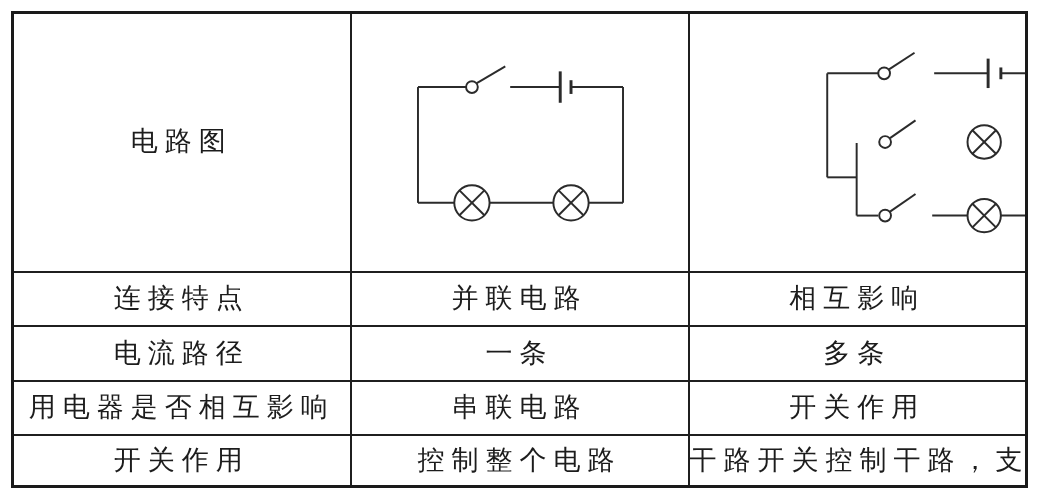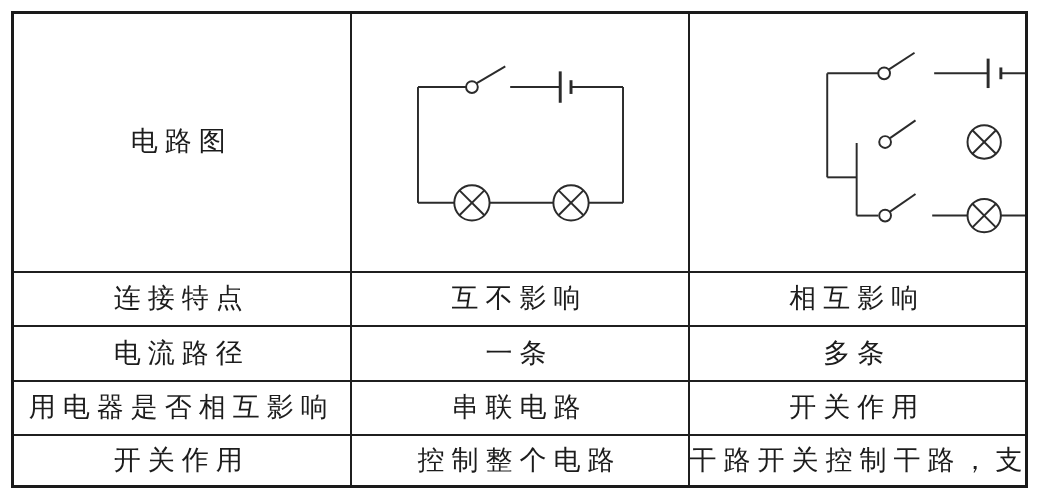--- a/index.html
+++ b/index.html
@@ -167,21 +167,21 @@
               <line x1="309" y1="168" x2="285" y2="192"></line>
             </g>
             <line x1="314" y1="180" x2="349" y2="180"></line>
           </g>
         </svg>
       </td>
     </tr>
 
     <tr class="row-feature">
       <td>连接特点</td>
-      <td>互不影响</td>
+      <td>并联电路</td>
       <td>相互影响</td>
     </tr>
 
     <tr class="row-path">
       <td>电流路径</td>
       <td>一条</td>
       <td>多条</td>
     </tr>
 
     <tr class="row-affect">

